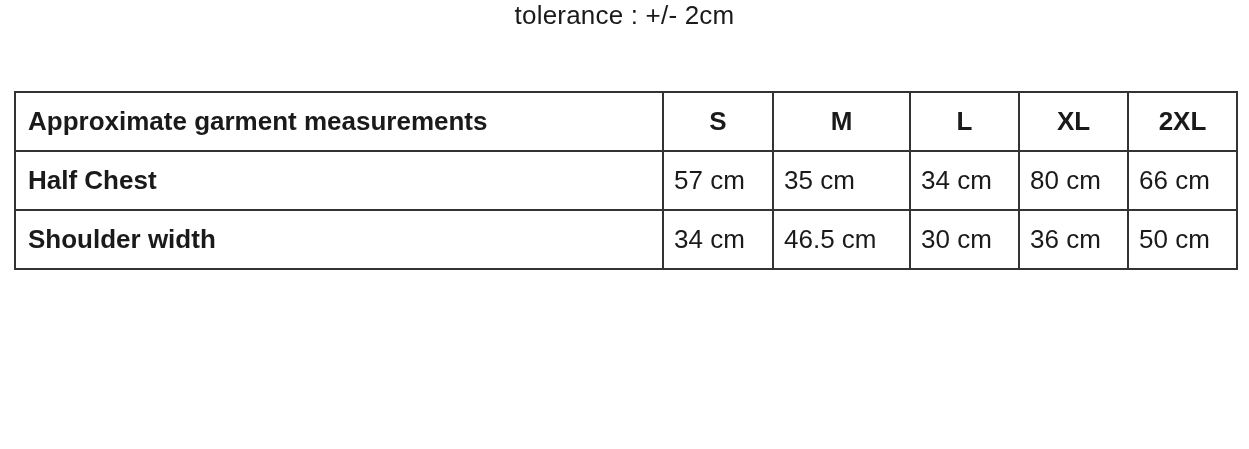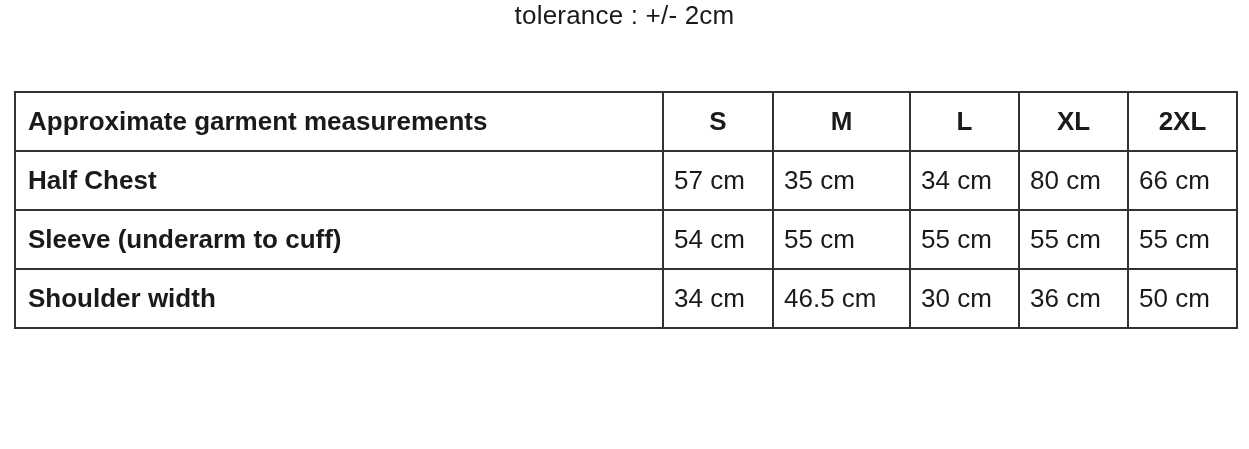--- a/index.html
+++ b/index.html
@@ -98,28 +98,20 @@
       <tbody>
         <tr>
           <td class="row-label">Half Chest</td>
           <td class="value-cell">57 cm</td>
           <td class="value-cell">35 cm</td>
           <td class="value-cell">34 cm</td>
           <td class="value-cell">80 cm</td>
           <td class="value-cell">66 cm</td>
         </tr>
         <tr>
-          <td class="row-label">Sleeve (underarm to cuff)</td>
-          <td class="value-cell">54 cm</td>
-          <td class="value-cell">55 cm</td>
-          <td class="value-cell">55 cm</td>
-          <td class="value-cell">55 cm</td>
-          <td class="value-cell">55 cm</td>
-        </tr>
-        <tr>
           <td class="row-label">Shoulder width</td>
           <td class="value-cell">34 cm</td>
           <td class="value-cell">46.5 cm</td>
           <td class="value-cell">30 cm</td>
           <td class="value-cell">36 cm</td>
           <td class="value-cell">50 cm</td>
         </tr>
       </tbody>
     </table>
   </div>

